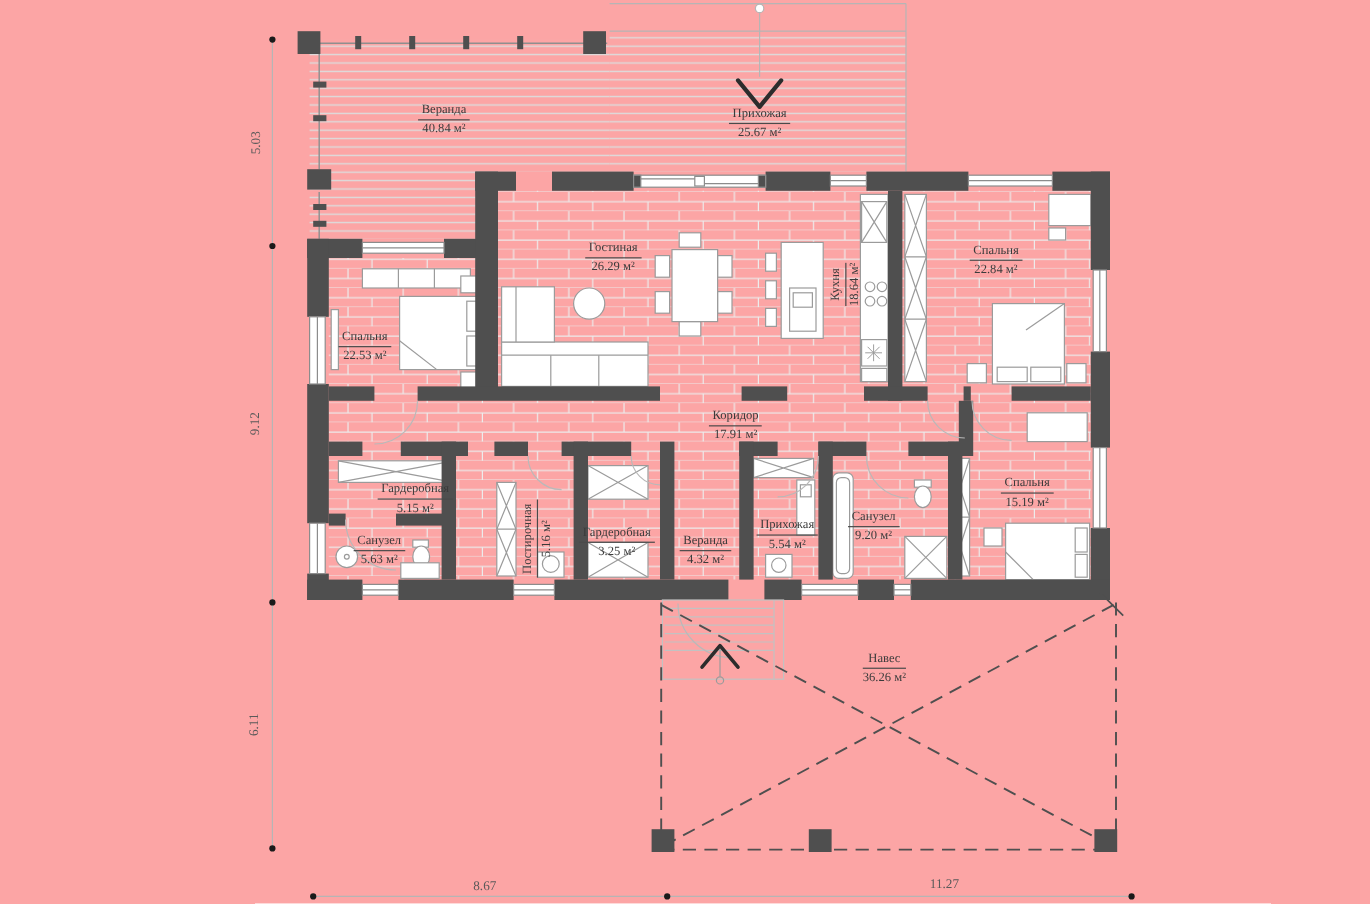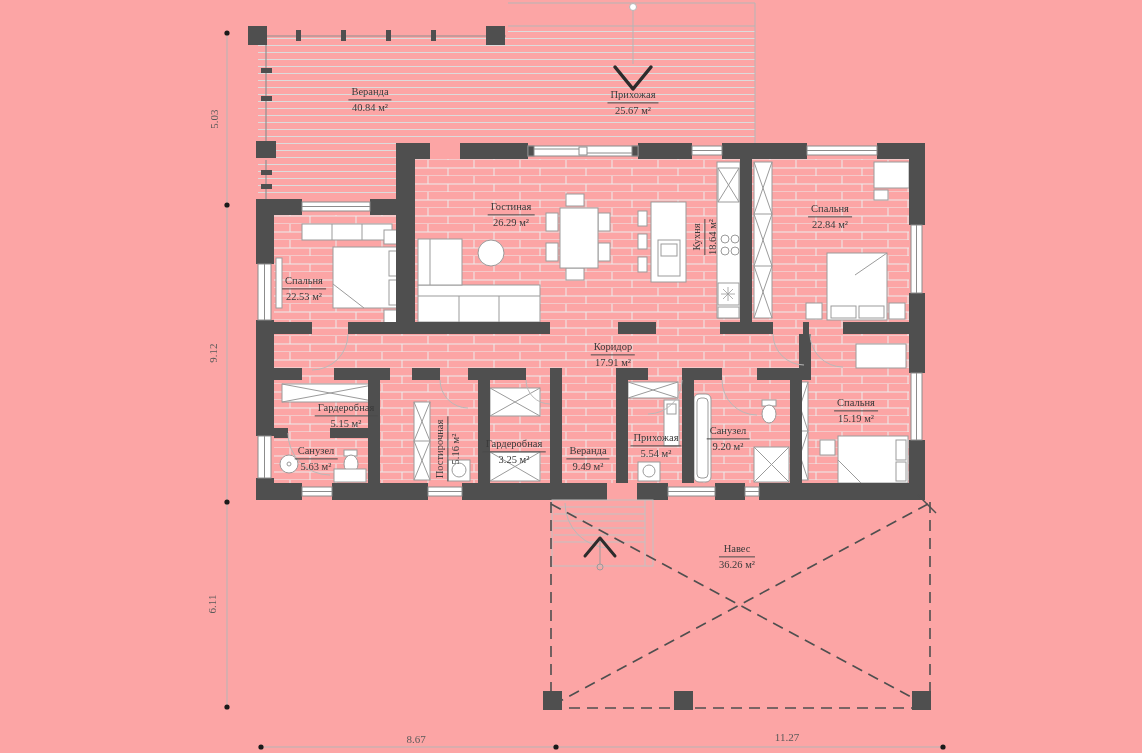--- a/index.html
+++ b/index.html
@@ -394,34 +394,34 @@
 <div class="rlabel vert" style="left:448px;top:449px">
   <span class="rname">Постирочная</span>
   <span class="rarea">5.16 м²</span>
     </div>
 <div class="rlabel" style="left:514px;top:452px">
   <span class="rname">Гардеробная</span>
   <span class="rarea">3.25 м²</span>
     </div>
 <div class="rlabel" style="left:588px;top:459px">
   <span class="rname">Веранда</span>
-  <span class="rarea">9.49 м²</span>
+  <span class="rarea">4.32 м²</span>
     </div>
 <div class="rlabel" style="left:656px;top:446px">
   <span class="rname">Прихожая</span>
   <span class="rarea">5.54 м²</span>
     </div>
 <div class="rlabel" style="left:728px;top:439px">
   <span class="rname">Санузел</span>
   <span class="rarea">9.20 м²</span>
     </div>
 <div class="rlabel" style="left:737px;top:557px">
   <span class="rname">Навес</span>
   <span class="rarea">36.26 м²</span>
     </div>
 
 <div class="dim vert" style="left:214px;top:119px">5.03</div>
 <div class="dim vert" style="left:213px;top:353px">9.12</div>
 <div class="dim vert" style="left:212px;top:604px">6.11</div>
-<div class="dim" style="left:416px;top:739px">8.67</div>
+<div class="dim" style="left:404px;top:739px">8.67</div>
 <div class="dim" style="left:787px;top:737px">11.27</div>
 
 </div>
 
 </body></html>

